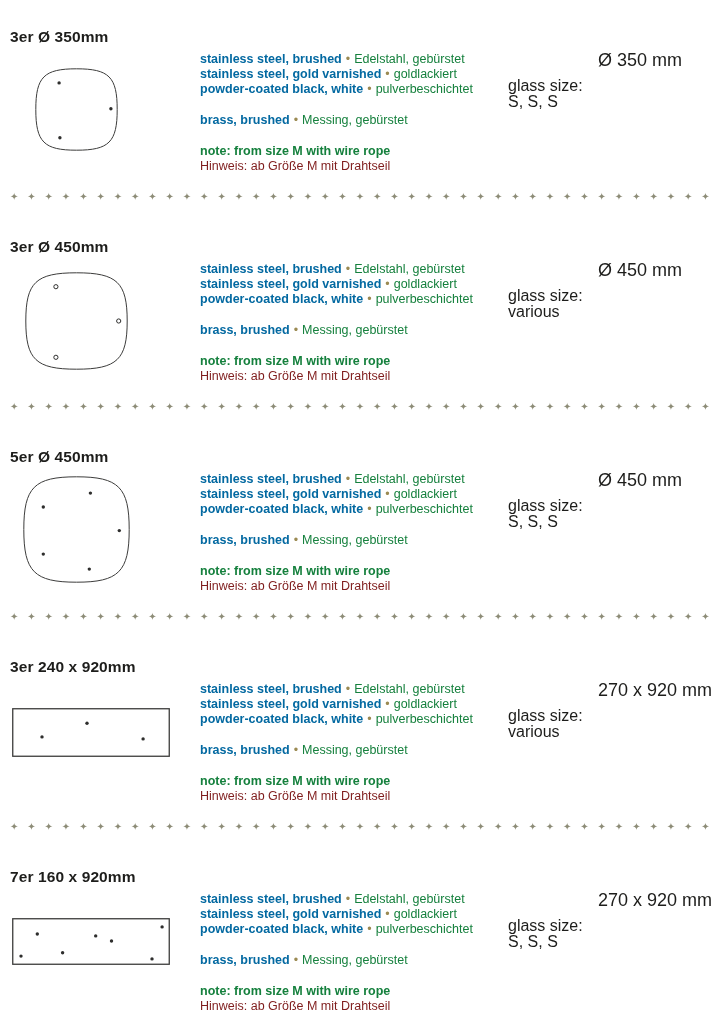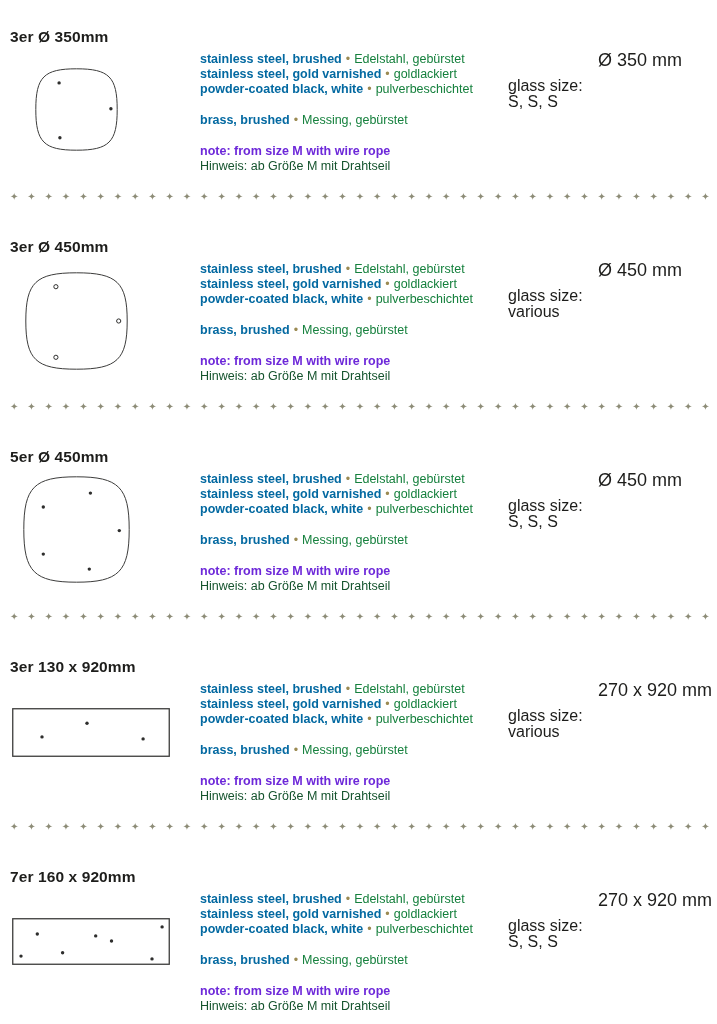--- a/index.html
+++ b/index.html
@@ -25,22 +25,22 @@
 
   .shape { position: absolute; left: var(--sx); top: var(--sy); }
   .shape svg { display: block; }
 
   .details { position: absolute; left: 200px; top: 24px; width: 305px; }
   .mat-line, .note-line { font-size: 12.5px; line-height: 15px; white-space: nowrap; }
   .en { font-weight: 700; color: #0369a1; }
   .sep { color: #9b8a52; margin: 0 4px; font-weight: 400; }
   .de { color: #15803d; font-weight: 400; }
   .gap { margin-top: 16px; }
-  .note-en { font-weight: 700; color: #6d28d9; }
-  .note-de { color: #14532d; }
+  .note-en { font-weight: 700; color: #15803d; }
+  .note-de { color: #7f1d1d; }
 
   .glass-col { position: absolute; left: 508px; top: 12px; font-size: 16px; line-height: 16px; margin-top: 38px; }
   .size-col  { position: absolute; left: 598px; top: 24px; font-size: 18px; line-height: 16px; }
 
   .divider {
     position: absolute; top: 163px; left: 10px; right: 7px; height: 11px;
     display: flex; justify-content: space-between; align-items: center;
   }
   .divider span {
     font-family: "DejaVu Sans", sans-serif;
@@ -252,21 +252,21 @@
         <span>✦</span>
         <span>✦</span>
         <span>✦</span>
         <span>✦</span>
         <span>✦</span>
         <span>✦</span>
       </div>
   </div>
 
   <div class="section">
-    <h2 class="title">3er 130 x 920mm</h2>
+    <h2 class="title">3er 240 x 920mm</h2>
     <div class="shape" style="--sx:12px; --sy:50px">
       <svg viewBox="0 0 158 49" width="158" height="49">
           <rect x="0.75" y="0.75" width="156.5" height="47.5" stroke-width="1.3" fill="none" stroke="#3c3c3b"></rect>
           <circle cx="75.0" cy="15.2" r="1.7" fill="#2e2e2d"></circle>
           <circle cx="30.0" cy="28.9" r="1.7" fill="#2e2e2d"></circle>
           <circle cx="131.1" cy="30.9" r="1.7" fill="#2e2e2d"></circle>
         </svg>
     </div>
     <div class="details">
       <p class="mat-line"><span class="en">stainless steel, brushed</span><span class="sep">•</span><span class="de">Edelstahl, gebürstet</span></p>

